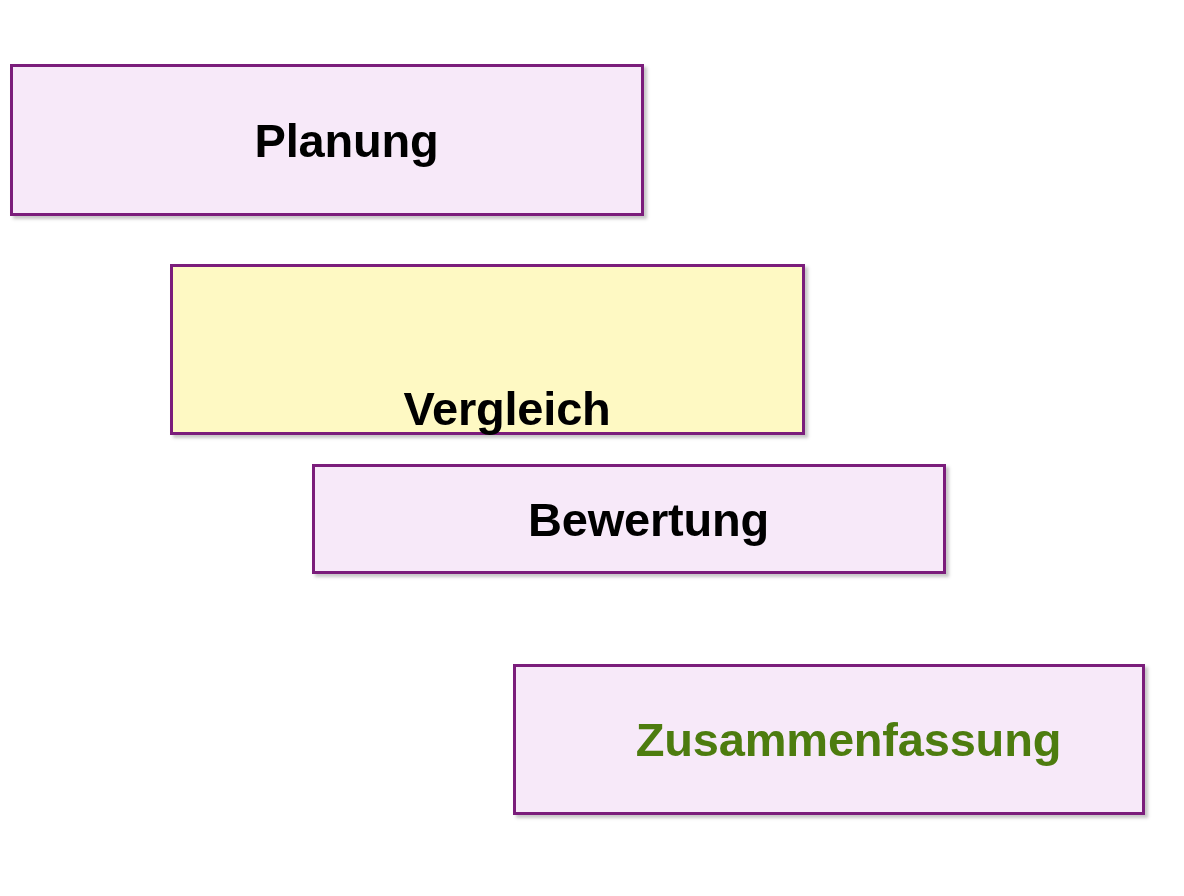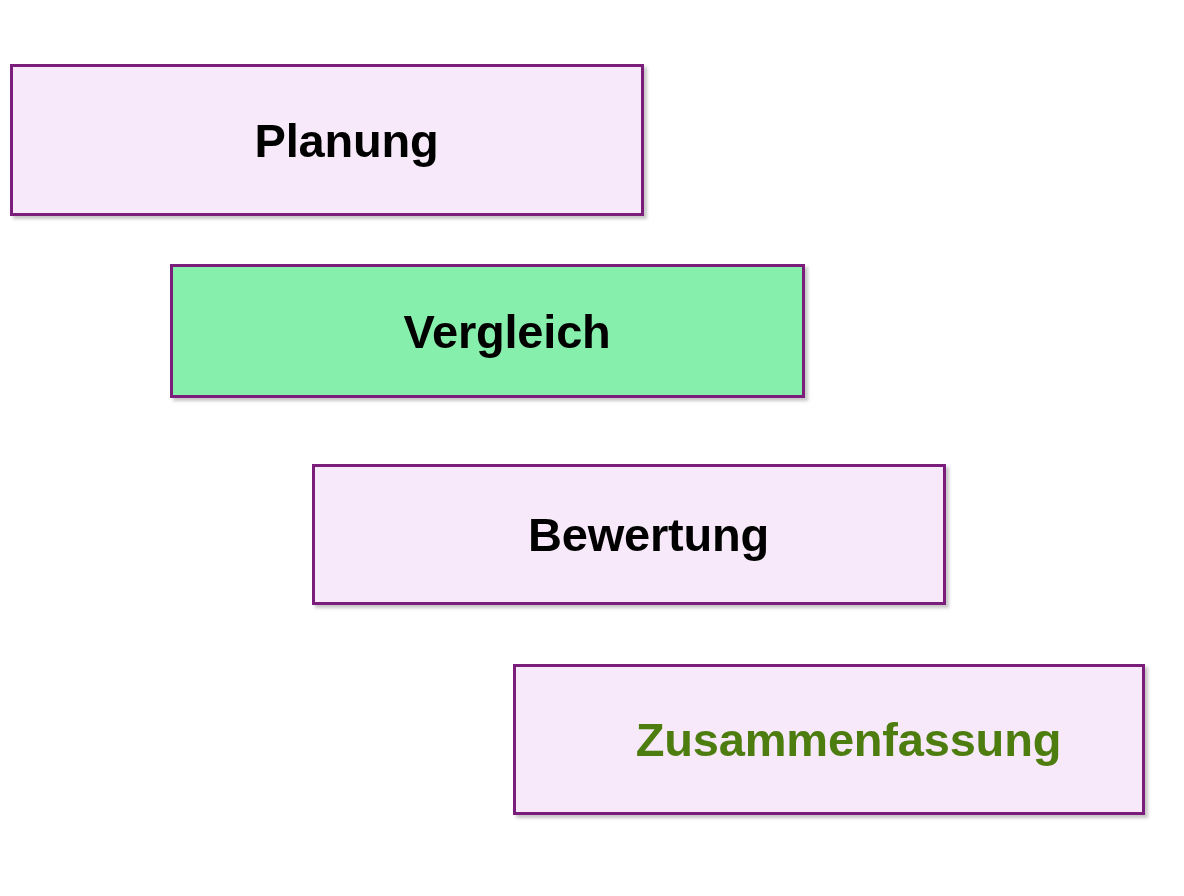--- a/index.html
+++ b/index.html
@@ -43,25 +43,25 @@
 </style>
 </head>
 <body>
 
 <div id="canvas" style="background: rgb(255, 255, 255);">
 
   <div class="stage-box" id="step-0" style="left: 10px; top: 64px; width: 634px; height: 152px; background: rgb(247, 233, 249); border-color: rgb(123, 29, 123);">
     <span class="stage-label" style="color: rgb(0, 0, 0);">Planung</span>
   </div>
 
-  <div class="stage-box" id="step-1" style="left: 170px; top: 264px; width: 635px; height: 134px; background: #86efac; border-color: rgb(123, 29, 123);">
+  <div class="stage-box" id="step-1" style="left: 170px; top: 264px; width: 635px; height: 171px; background: #fef9c3; border-color: rgb(123, 29, 123); align-items: flex-end;">
     <span class="stage-label" style="color: rgb(0, 0, 0);">Vergleich</span>
   </div>
 
-  <div class="stage-box" id="step-2" style="left: 312px; top: 464px; width: 634px; height: 141px; background: rgb(247, 233, 249); border-color: rgb(123, 29, 123);">
+  <div class="stage-box" id="step-2" style="left: 312px; top: 464px; width: 634px; height: 110px; background: rgb(247, 233, 249); border-color: rgb(123, 29, 123);">
     <span class="stage-label" style="color: rgb(0, 0, 0);">Bewertung</span>
   </div>
 
   <div class="stage-box" id="step-3" style="left: 513px; top: 664px; width: 632px; height: 151px; background: rgb(247, 233, 249); border-color: rgb(123, 29, 123);">
     <span class="stage-label" style="color: #4d7c0f;">Zusammenfassung</span>
   </div>
 
 </div>
 
 </body></html>

